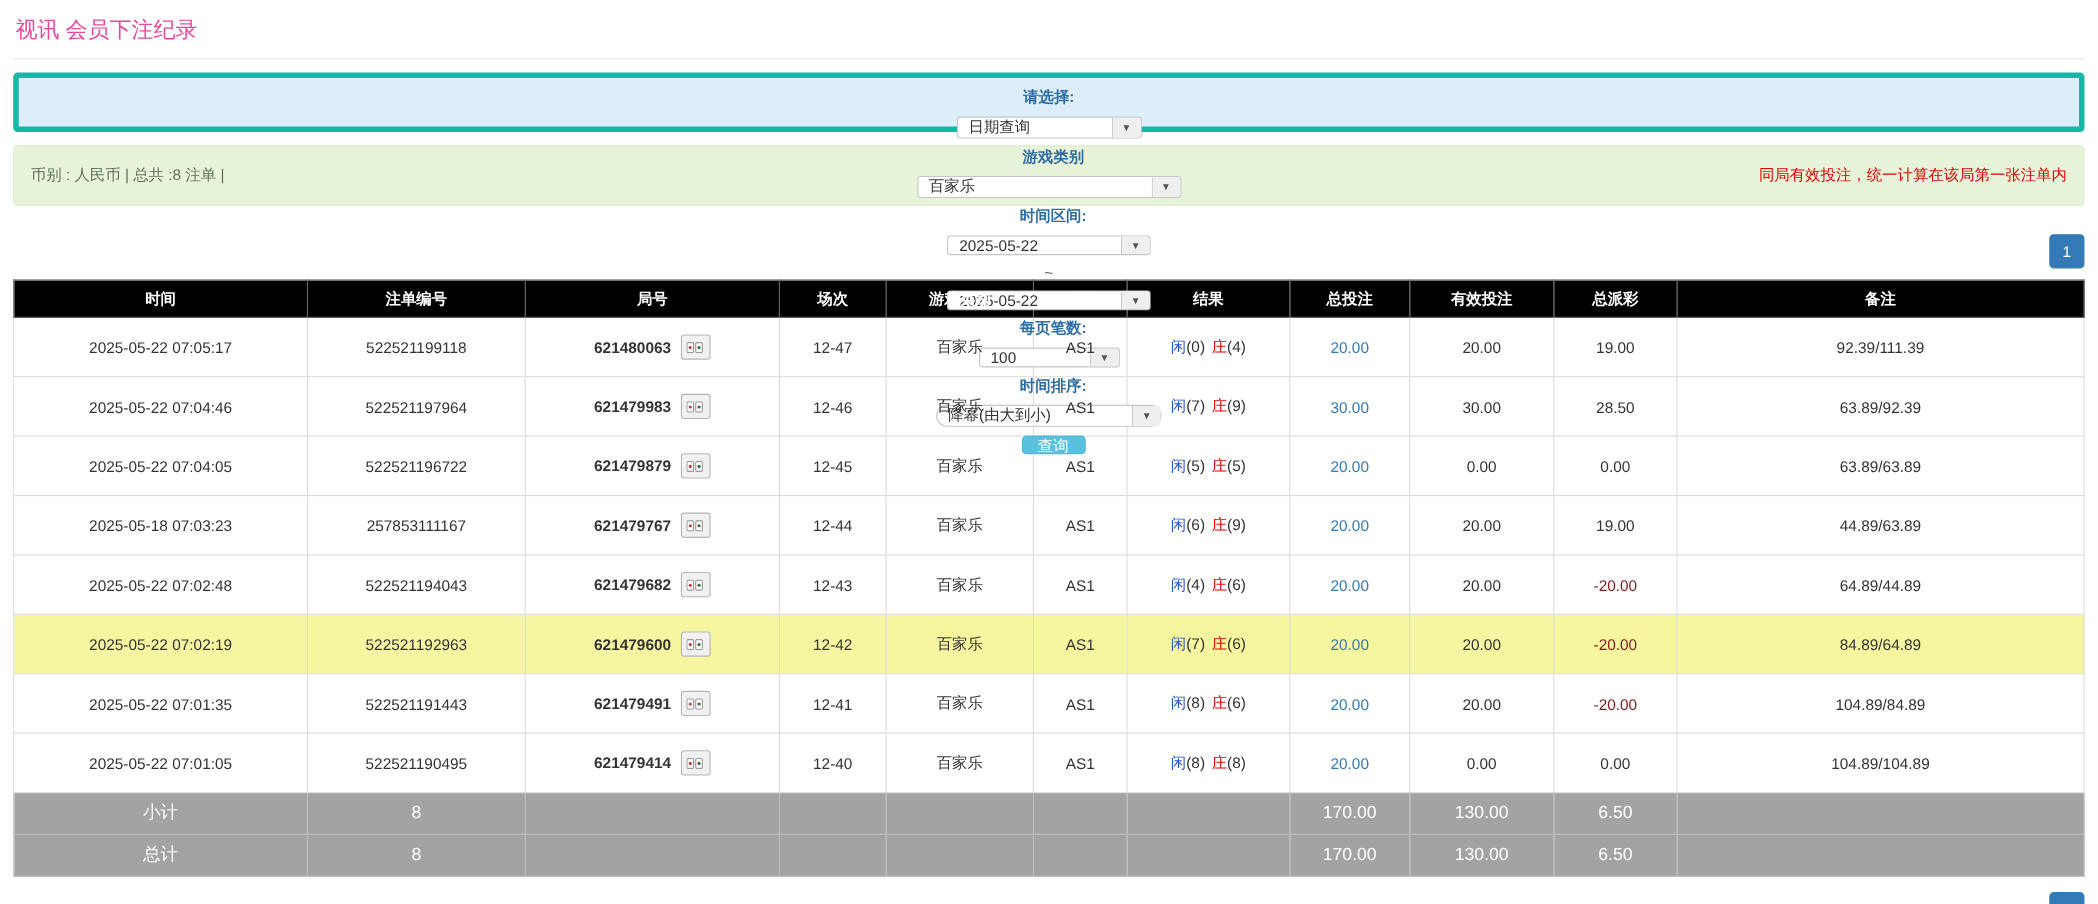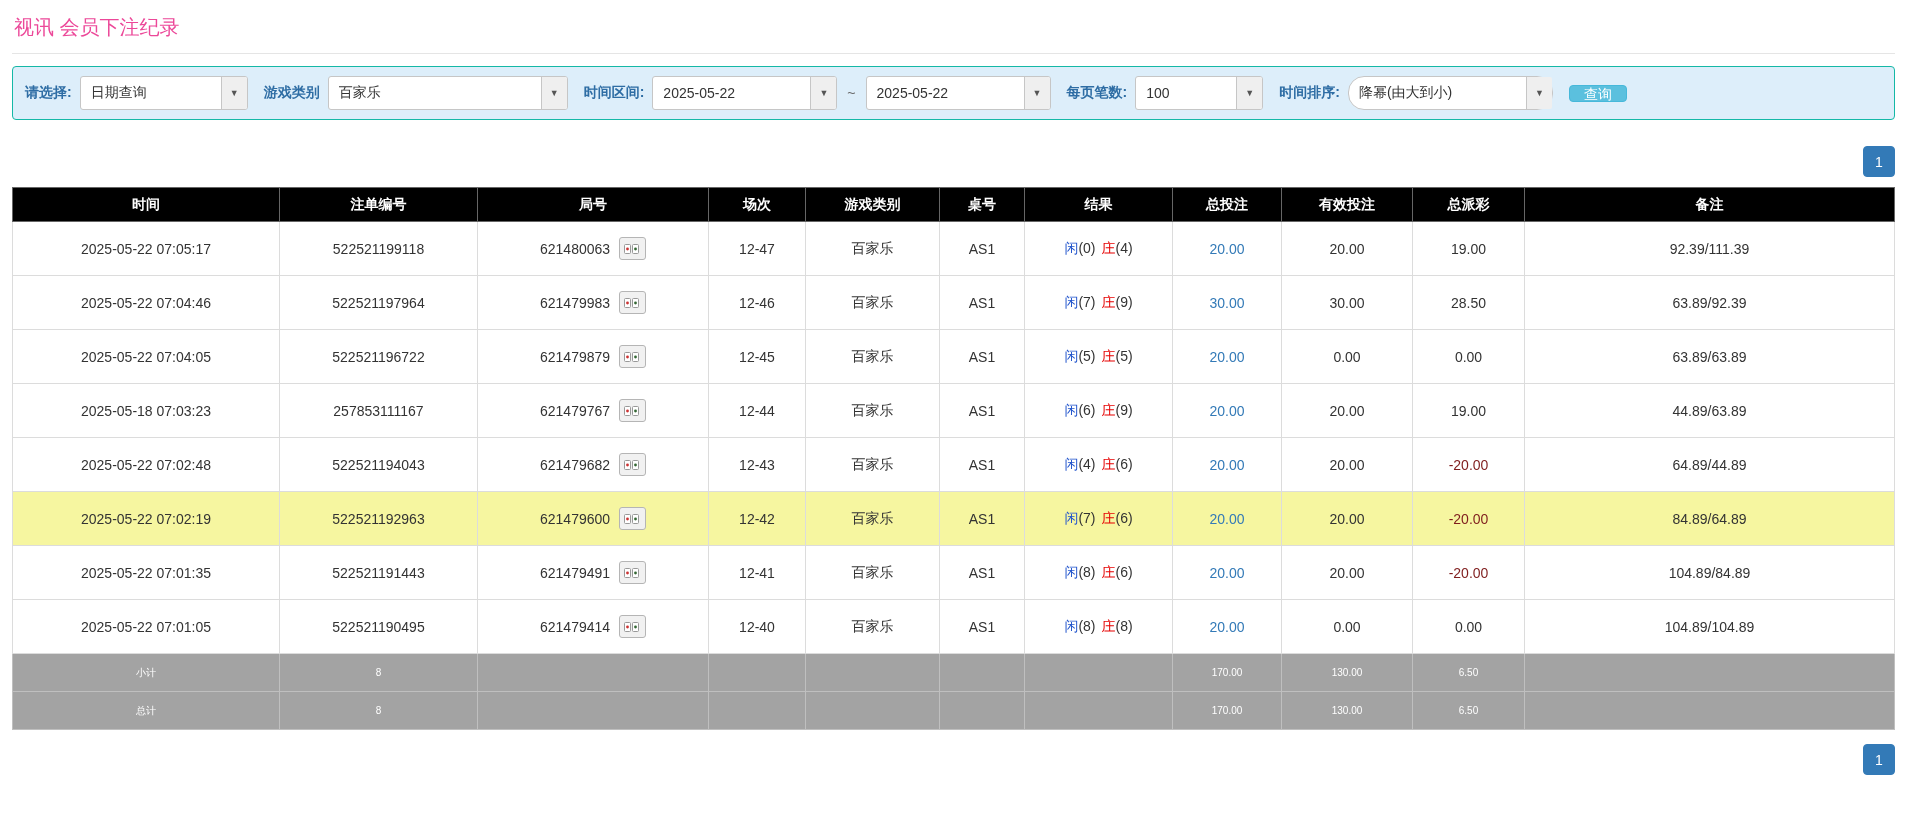--- a/index.html
+++ b/index.html
@@ -10,23 +10,24 @@
     font-family: "Liberation Sans", "DejaVu Sans", sans-serif;
     font-size: 14px; color: #333;
   }
   .container { padding: 8px 12px 0 12px; }
 
   .page-title { font-size: 20px; font-weight: 500; color: #ec4899; padding: 6px 2px 12px 2px; }
   .title-divider { border: none; border-top: 1px solid #e5e5e5; margin-bottom: 12px; }
 
   
   .filter-bar {
-    background: #ddeefa; border: 1px solid #14b8a6; border-radius: 4px;
+    background: #ddeefa; border: 5px solid #14b8a6; border-radius: 4px;
     padding: 9px 12px; display: flex; align-items: center; gap: 8px;
     height: 54px;
+    flex-direction: column;
   }
   .filter-label { color: #2e6da4; font-weight: bold; white-space: nowrap; margin-left: 8px; }
   .filter-label:first-child { margin-left: 0; }
   .select-widget {
     display: inline-flex; align-items: stretch; background: #fff;
     border: 1px solid #c6c6c6; border-radius: 3px; height: 34px; cursor: pointer;
   }
   .select-widget .value { display: flex; align-items: center; padding: 0 10px; flex: 1; color: #333; }
   .select-widget .arrow {
     width: 26px; border-left: 1px solid #c6c6c6; background: #efefef;
@@ -69,28 +70,28 @@
     background: #000; color: #fff; font-weight: bold; height: 34px;
     border: 1px solid #666; font-size: 14px; text-align: center;
   }
   tbody td {
     height: 54px; border: 1px solid #dcdcdc; background: #fff;
     text-align: center; font-size: 14px; color: #333;
   }
   tbody tr.highlight td { background: #f6f6a0; }
   tfoot td {
     background: #a3a3a3; color: #fff; height: 38px; border: 1px solid #bfbfbf;
-    text-align: center; font-size: 10px;
+    text-align: center; font-size: 16px;
   }
   .res-player { color: #2255cc; }
   .res-banker { color: #e60000; margin-left: 6px; }
   .res-num { color: #333; }
   .bet-link { color: #337ab7; cursor: pointer; }
   .payout.neg { color: #7f1d1d; }
-  .round-no { vertical-align: middle; }
+  .round-no { vertical-align: middle; font-weight: bold; }
   .card-btn {
     display: inline-flex; align-items: center; justify-content: center;
     width: 27px; height: 23px; margin-left: 5px; vertical-align: middle;
     background: #f1f1f1; border: 1px solid #b5b5b5; border-radius: 3px; cursor: pointer;
   }
 </style>
 </head>
 <body>
 
 <div class="container">
@@ -130,20 +131,24 @@
 
     <span class="filter-label">时间排序:</span>
     <span class="select-widget w-sort">
       <span class="value">降幂(由大到小)</span>
       <span class="arrow">▼</span>
     </span>
 
     <button class="search-btn">查询</button>
   </div>
 
+  <div class="summary-bar">
+    <span class="summary-left">币别 : 人民币 | 总共 :8 注单 |</span>
+    <span class="summary-right">同局有效投注，统一计算在该局第一张注单内</span>
+  </div>
 
   <div class="pagination-row">
     <span class="page-btn">1</span>
   </div>
 
   <table>
     <colgroup>
       <col style="width:267px">
         <col style="width:198px">
         <col style="width:231px">

